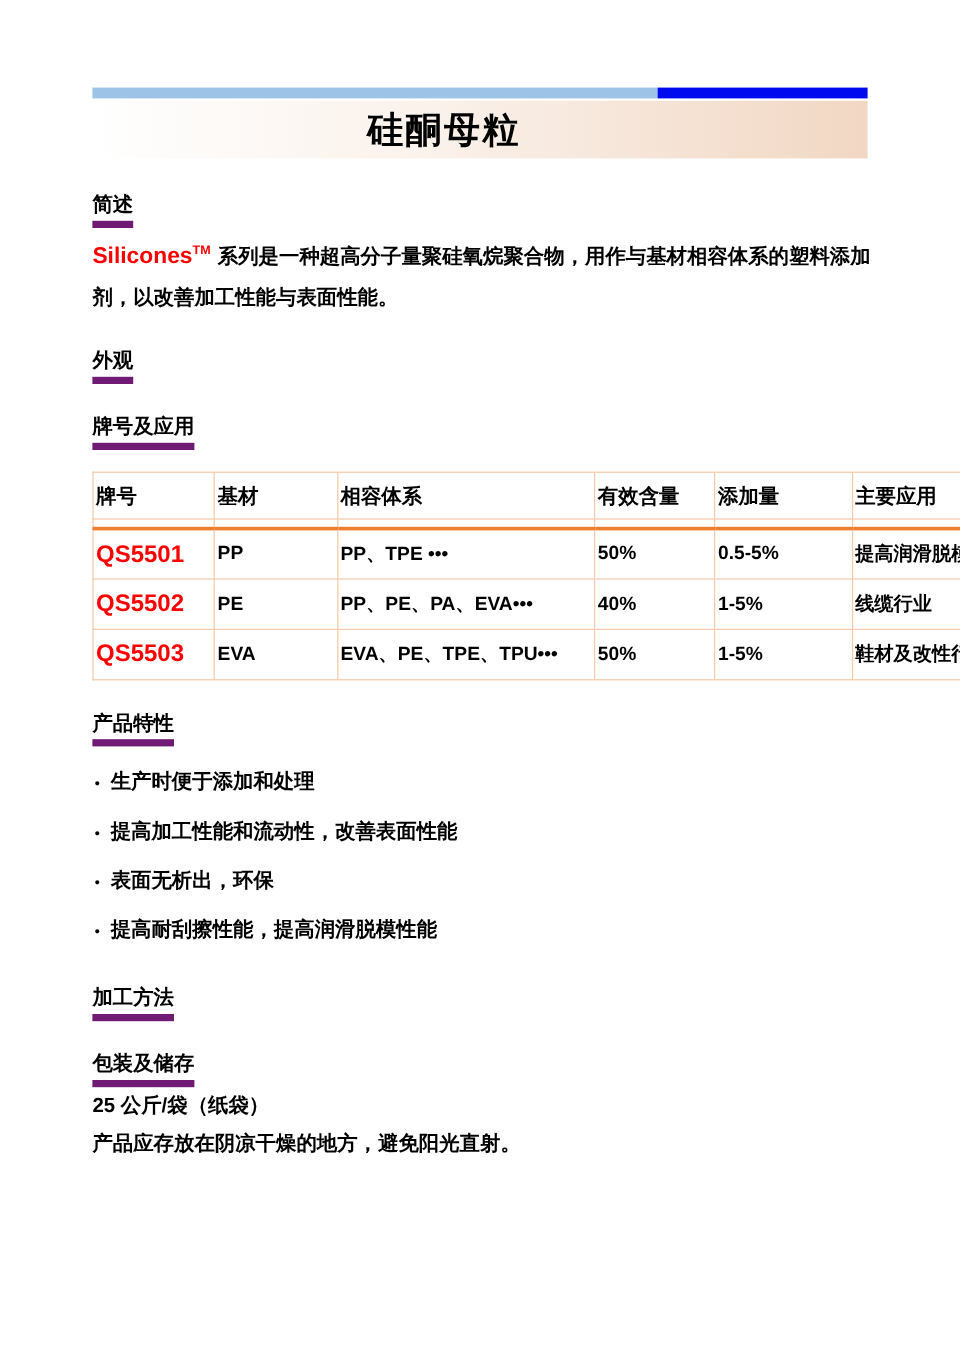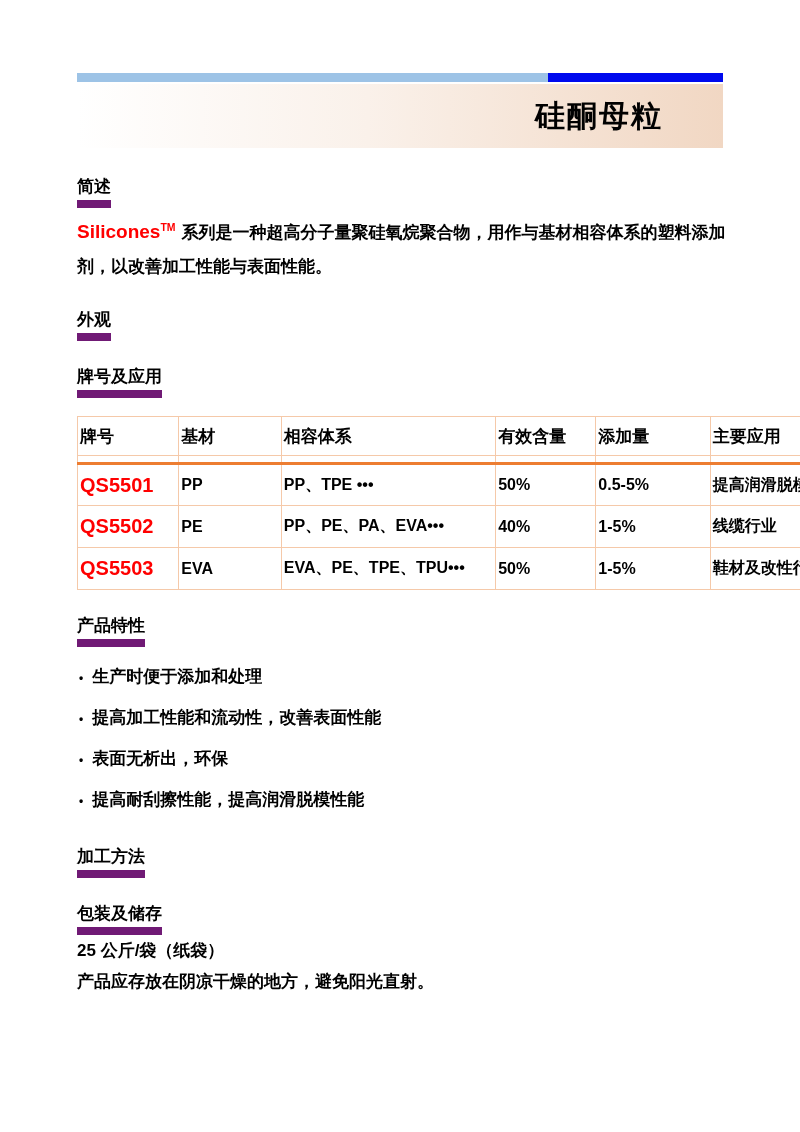--- a/index.html
+++ b/index.html
@@ -12,37 +12,37 @@
   .page { position: relative; width: 800px; height: 1132px; overflow: hidden; background: #fff; }
   .content { padding: 73px 0 0 77px; width: 748px; }
 
   
   .bars { display: flex; width: 646px; height: 9px; }
   .bar-light { width: 471px; height: 9px; background: #9DC3E6; }
   .bar-dark  { flex: 1; height: 9px; background: #000AEE; }
 
   
   .banner {
-    position: relative; width: 646px; height: 64px; margin-top: 2px;
+    position: relative; width: 646px; height: 48px; margin-top: 2px;
     background: linear-gradient(90deg, #ffffff 0%, #faf1ea 45%, #f1d7c3 100%);
-    display: flex; align-items: center; justify-content: flex-end;
+    display: flex; align-items: center; justify-content: center;
   }
   .banner-title { font-size: 30px; letter-spacing: 2px; margin-right: 60px; }
   .banner-brand {
     position: absolute; right: 30px; bottom: 5px;
     color: #FF0000; font-size: 25px; letter-spacing: 0.5px;
   }
   .banner-brand sup, .brief-brand sup {
     font-size: 55%; vertical-align: super; line-height: 0;
   }
 
   
   .sec-heading {
     display: inline-block; font-size: 17px;
-    border-bottom: 8px solid #701a75; padding-bottom: 2px;
+    border-bottom: 6px solid #701a75; padding-bottom: 2px;
   }
   .para { width: 682px; font-size: 17px; line-height: 34px; margin-top: 7px; }
   .brief-brand { color: #FF0000; font-size: 19px; }
   .brief-tail { margin-left: 6px; }
   .plain-line { font-size: 17px; margin-top: 9px; }
 
   .sec { margin-top: 24px; }
   .sec.first { margin-top: 27px; }
 
   

